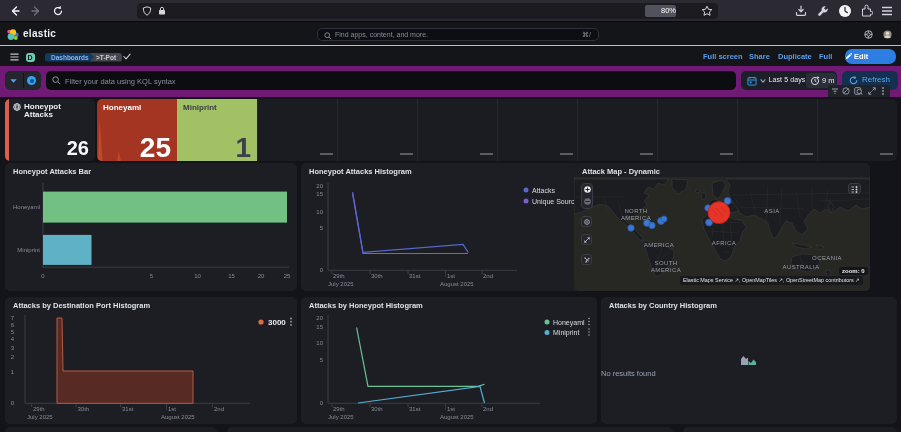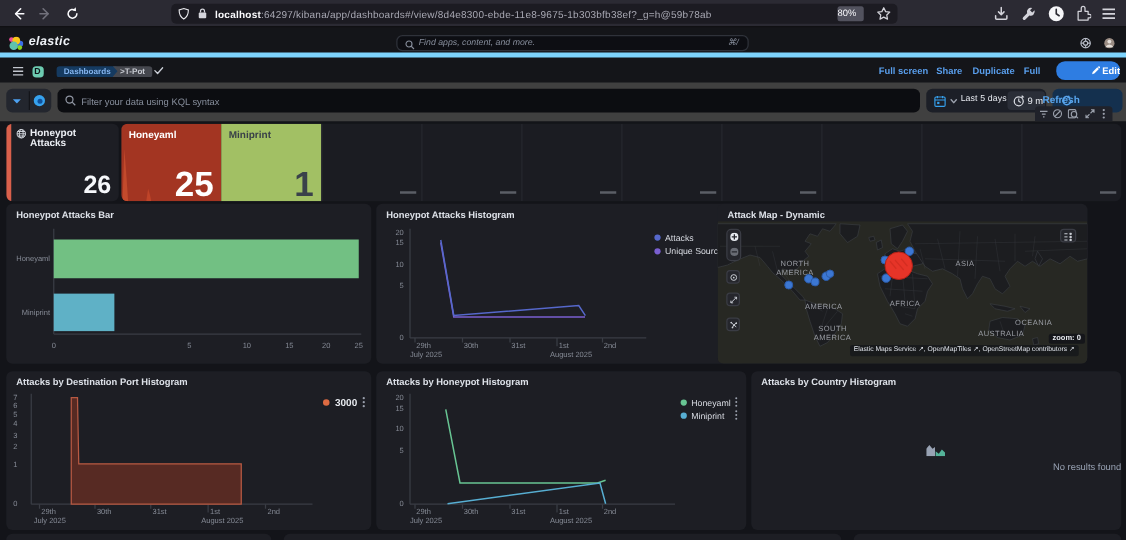--- a/index.html
+++ b/index.html
@@ -3,28 +3,28 @@
 <meta charset="utf-8">
 <style>
   * { margin:0; padding:0; box-sizing:border-box; }
   html,body { background:#000; }
   body { font-family:"Liberation Sans", sans-serif; }
   #page { position:relative; width:901px; height:432px; overflow:hidden; background:#131419; }
   .abs { position:absolute; }
   
   #ffbar { left:0; top:0; width:901px; height:22px; background:#2b2a33; border-bottom:1px solid #08080a; box-sizing:content-box; height:21px; }
   #urlbar { left:137px; top:3px; width:581px; height:16px; background:#1c1b22; border-radius:4px; }
-  #zoombadge { left:670px; top:5px; width:21px; height:12px; background:#52525e; border-radius:2px; color:#fbfbfe; font-size:7.5px; line-height:12px; text-align:left; }
+  #zoombadge { left:645px; top:5px; width:31px; height:12px; background:#52525e; border-radius:2px; color:#fbfbfe; font-size:7.5px; line-height:12px; text-align:right; }
   
-  #kbhead { left:0; top:22px; width:901px; height:24px; background:#141519; border-bottom:4px solid #7dd3fc;font-style:italic; }
+  #kbhead { left:0; top:22px; width:901px; height:24px; background:#141519; border-bottom:1px solid #7dd3fc; }
   #kbsearch { left:317px; top:6px; width:282px; height:13px; background:#0d0e13; border:1px solid #2f323a; border-radius:5px; color:#878e9c; font-size:7px; line-height:12px; }
   
   #kbcrumb { left:0; top:47px; width:901px; height:19px; background:#141519; }
   
-  #kbfilter { left:0; top:66px; width:901px; height:31px; background:#404040; }
+  #kbfilter { left:0; top:66px; width:901px; height:31px; background:#701a75; }
   .navlink { color:#599eec; font-size:7.5px; font-weight:bold; }
   
   .panel { background:#1d1e24; border-radius:5px; }
   .ptitle { position:absolute; left:8px; top:4px; color:#dde1e8; font-size:7.5px; font-weight:bold; white-space:nowrap; }
   .emdash { position:absolute; right:4px; bottom:6px; width:13px; height:2px; background:#5b5e66; }
 </style>
 </head>
 <body>
 <div id="page">
 
@@ -42,21 +42,20 @@
         <path d="M8.6 0.8 L8.8 3.6 L6 3.4 Z" fill="#fbfbfe"></path>
       </svg>
     <div class="abs" id="urlbar"></div>
     <svg class="abs" style="left:142px;top:6px" width="10" height="10" viewBox="0 0 10 10">
         <path d="M5 0.8 L8.7 2 C8.7 5.5 7.5 7.8 5 9.2 C2.5 7.8 1.3 5.5 1.3 2 Z" stroke="#e8e8ec" stroke-width="0.9" fill="none"></path>
       </svg>
     <svg class="abs" style="left:157px;top:6px" width="10" height="10" viewBox="0 0 10 10">
         <rect x="2" y="4" width="6" height="4.6" rx="0.8" fill="#d5d5dc"></rect>
         <path d="M3.4 4 V2.9 A1.6 1.6 0 0 1 6.6 2.9 V4" stroke="#d5d5dc" stroke-width="1" fill="none"></path>
       </svg>
-    <div class="abs" style="left:172px;top:7px;font-size:8px;color:#fbfbfe;white-space:nowrap;letter-spacing:0.19px"><b>localhost</b><span style="color:#a8a8b3">:64297/kibana/app/dashboards#/view/8d4e8300-ebde-11e8-9675-1b303bfb38ef?_g=h@59b78ab</span></div>
     <div class="abs" id="zoombadge">80%</div>
     <svg class="abs" style="left:701px;top:5px" width="12" height="12" viewBox="0 0 12 12">
         <path d="M6 1.2 L7.5 4.3 L10.8 4.7 L8.4 7 L9 10.3 L6 8.7 L3 10.3 L3.6 7 L1.2 4.7 L4.5 4.3 Z" stroke="#d3d3da" stroke-width="1" fill="none" stroke-linejoin="round"></path>
       </svg>
     <svg class="abs" style="left:795px;top:5px" width="12" height="12" viewBox="0 0 12 12">
         <path d="M6 1 V6.5 M3.8 4.5 L6 6.8 L8.2 4.5" stroke="#d3d3da" stroke-width="1.2" fill="none" stroke-linecap="round" stroke-linejoin="round"></path>
         <path d="M1.5 7.5 V9.5 Q1.5 10.3 2.3 10.3 H9.7 Q10.5 10.3 10.5 9.5 V7.5" stroke="#d3d3da" stroke-width="1.2" fill="none" stroke-linecap="round"></path>
       </svg>
     <svg class="abs" style="left:817px;top:5px" width="12" height="12" viewBox="0 0 12 12">
         <path d="M10.6 3.2 A3.2 3.2 0 0 1 6.5 7.3 L3.3 10.5 A1.15 1.15 0 0 1 1.5 8.7 L4.7 5.5 A3.2 3.2 0 0 1 8.8 1.4 L7 3.2 L8.8 5 L10.6 3.2 Z" fill="#d3d3da"></path>
@@ -109,21 +108,21 @@
     <div class="abs" style="left:25.5px;top:6px;width:9px;height:9px;border-radius:3px;background:#6dccb1;color:#10151a;font-size:7px;font-weight:bold;text-align:center;line-height:9px">D</div>
     <div class="abs" style="left:45px;top:5.5px;height:9px;background:#153a60;color:#84b4ee;font-size:6.5px;font-weight:bold;line-height:9px;padding:0 8px 0 6px;clip-path:polygon(0 0, calc(100% - 4px) 0, 100% 50%, calc(100% - 4px) 100%, 0 100%);border-radius:3px 0 0 3px">Dashboards</div>
     <div class="abs" style="left:90px;top:5.5px;height:9px;background:#45474e;color:#c9ccd3;font-size:6.5px;font-weight:bold;line-height:9px;padding:0 6px 0 6px;clip-path:polygon(0 0, 100% 0, 100% 100%, 0 100%, 4px 50%);border-radius:0 3px 3px 0">&gt;T-Pot</div>
     <svg class="abs" style="left:123px;top:6px" width="8" height="7" viewBox="0 0 10 9">
         <path d="M1 4.5 L3.8 7.5 L9 1.5" stroke="#c9cdd5" stroke-width="1.4" fill="none" stroke-linecap="round" stroke-linejoin="round"></path>
       </svg>
     <div class="abs navlink" style="left:703px;top:5px">Full screen</div>
     <div class="abs navlink" style="left:749px;top:5px">Share</div>
     <div class="abs navlink" style="left:778px;top:5px">Duplicate</div>
     <div class="abs navlink" style="left:819px;top:5px">Full</div>
-    <div class="abs" style="left:845px;top:2px;width:51px;height:15px;background:#2e7de2;border-radius:7px;color:#fff;font-size:7.5px;font-weight:bold;text-align:right;line-height:15px"><svg width="7" height="7" viewBox="0 0 8 8" style="vertical-align:-0.5px">
+    <div class="abs" style="left:845px;top:2px;width:51px;height:15px;background:#2e7de2;border-radius:7px;color:#fff;font-size:7.5px;font-weight:bold;text-align:left;line-height:15px"><svg width="7" height="7" viewBox="0 0 8 8" style="vertical-align:-0.5px">
           <path d="M0.8 7.2 L1.3 5.2 L5.5 1 L7 2.5 L2.8 6.7 Z M5.9 0.6 L6.3 0.2 A0.6 0.6 0 0 1 7.8 1.7 L7.4 2.1 Z" fill="#fff"></path>
         </svg> Edit</div>
   </div>
 
   <div class="abs" id="kbfilter">
     <div class="abs" style="left:5px;top:5px;width:36px;height:19px;background:#23262e;border-radius:5px"></div>
     <div class="abs" style="left:23px;top:7px;width:1px;height:15px;background:#131419"></div>
     <svg class="abs" style="left:10px;top:13px" width="7" height="4" viewBox="0 0 7 4">
         <path d="M0.3 0.3 L3.5 3.7 L6.7 0.3 Z" fill="#4da1f0"></path>
       </svg>
@@ -150,21 +149,21 @@
         <circle cx="5" cy="6" r="3.6" stroke="#d8dbe2" stroke-width="1" fill="none"></circle>
         <path d="M5 3.8 V6 L6.6 7" stroke="#d8dbe2" stroke-width="0.9" fill="none"></path>
         <path d="M7.5 1 L9.5 2.8 L7 3.4" fill="#d8dbe2"></path>
       </svg>
     <div class="abs" style="left:822px;top:10px;color:#e8ebf1;font-size:7.5px">9 m</div>
     <div class="abs" style="left:842px;top:5px;width:56px;height:19px;background:#14304e;border-radius:5px"></div>
     <svg class="abs" style="left:849px;top:10px" width="9" height="9" viewBox="0 0 9 9">
         <path d="M7.8 4.5 A3.3 3.3 0 1 1 6.6 1.9" stroke="#58a5ee" stroke-width="1.1" fill="none" stroke-linecap="round"></path>
         <path d="M6.2 0 L6.7 2.4 L4.3 2.7 Z" fill="#58a5ee"></path>
       </svg>
-    <div class="abs" style="left:834px;top:9px;color:#58a5ee;font-size:8px;font-weight:bold">Refresh</div>
+    <div class="abs" style="left:862px;top:9px;color:#58a5ee;font-size:8px;font-weight:normal">Refresh</div>
   </div>
 
   <div class="abs" style="left:828px;top:85px;width:62px;height:12px;background:#20222a;border-radius:3px 3px 0 0;z-index:5">
     <svg class="abs" style="left:3px;top:3px" width="8" height="7" viewBox="0 0 8 7">
         <path d="M1 1 H7 M2.5 3.2 H5.5 M3.4 5.4 H4.6" stroke="#9aa0ac" stroke-width="1"></path>
       </svg>
     <svg class="abs" style="left:14px;top:2px" width="8" height="8" viewBox="0 0 8 8">
         <circle cx="4" cy="4" r="3.2" stroke="#9aa0ac" stroke-width="0.9" fill="none"></circle>
         <path d="M1.8 6.2 L6.2 1.8" stroke="#9aa0ac" stroke-width="0.9"></path>
       </svg>
@@ -485,20 +484,20 @@
         </g>
     </svg>
   </div>
 
   <div class="abs panel" style="left:601px;top:297px;width:296px;height:127px">
     <div class="ptitle">Attacks by Country Histogram</div>
     <svg class="abs" style="left:140px;top:58px" width="16" height="10" viewBox="0 0 16 10">
         <path d="M0 10 V4 L2.5 1 L5 4 L7 2.5 V10 Z" fill="#98a2b3"></path>
         <path d="M7.5 10 V6 L10 8 L12.5 4.5 L15 7 V10 Z" fill="#54b399"></path>
       </svg>
-    <div class="abs" style="left:0;top:72px;width:296px;text-align:right;color:#98a2b3;font-size:7.5px">No results found</div>
+    <div class="abs" style="left:0;top:72px;width:296px;text-align:left;color:#98a2b3;font-size:7.5px">No results found</div>
   </div>
 
   <div class="abs panel" style="left:5px;top:427px;width:212px;height:10px"></div>
   <div class="abs panel" style="left:227px;top:427px;width:446px;height:10px"></div>
   <div class="abs panel" style="left:683px;top:427px;width:214px;height:10px"></div>
 
 </div>
 
 </body></html>

